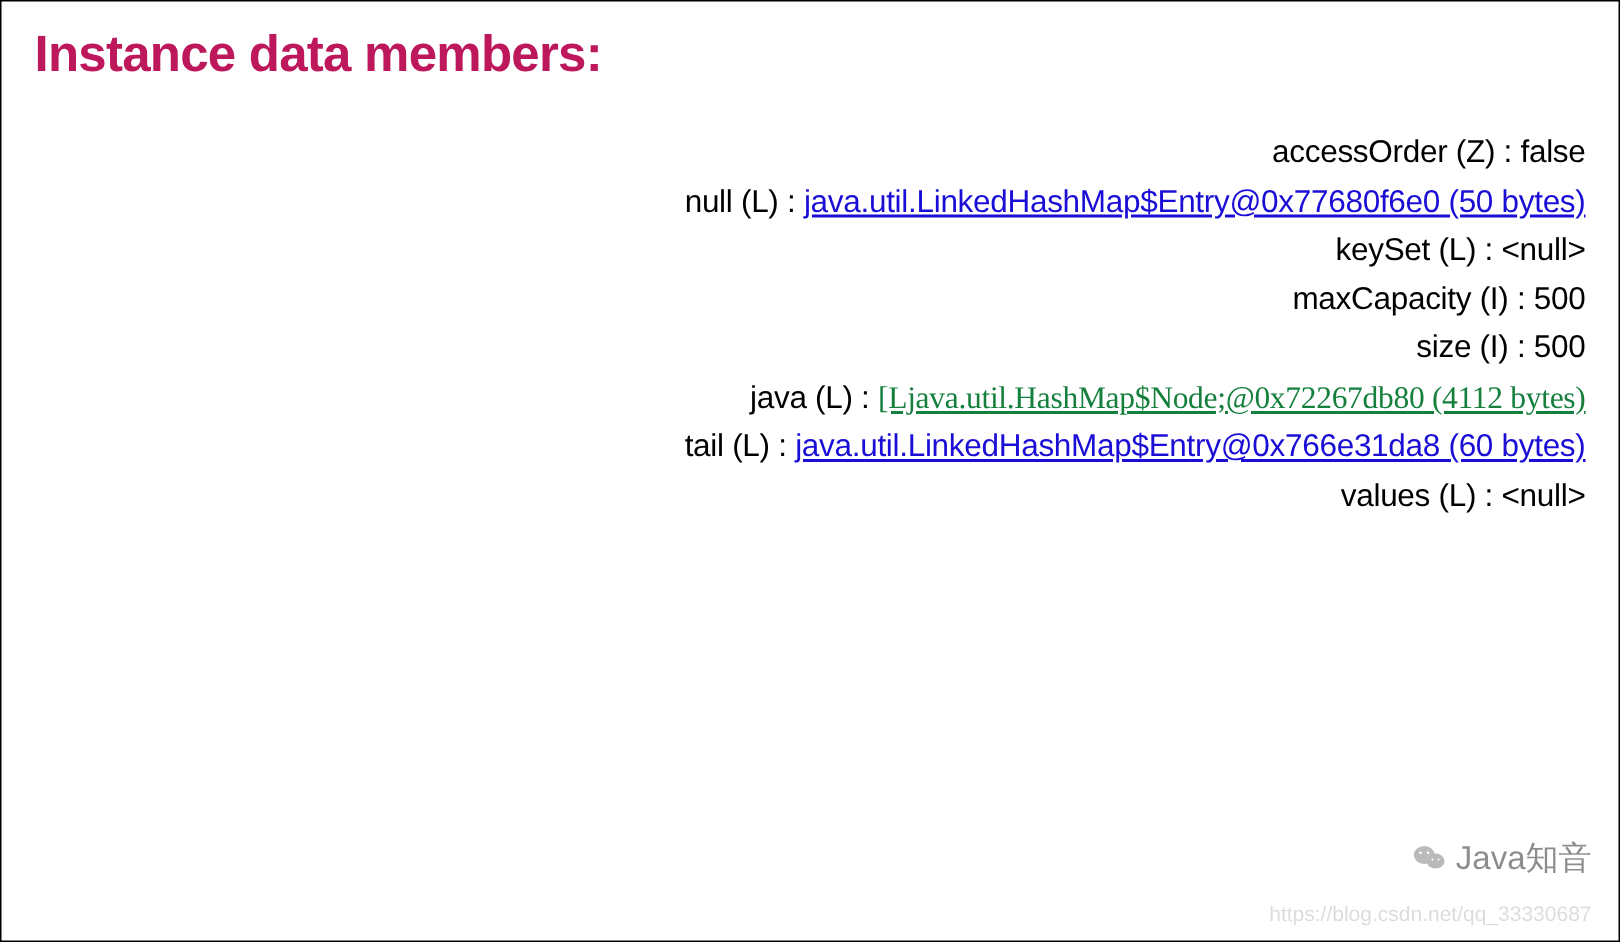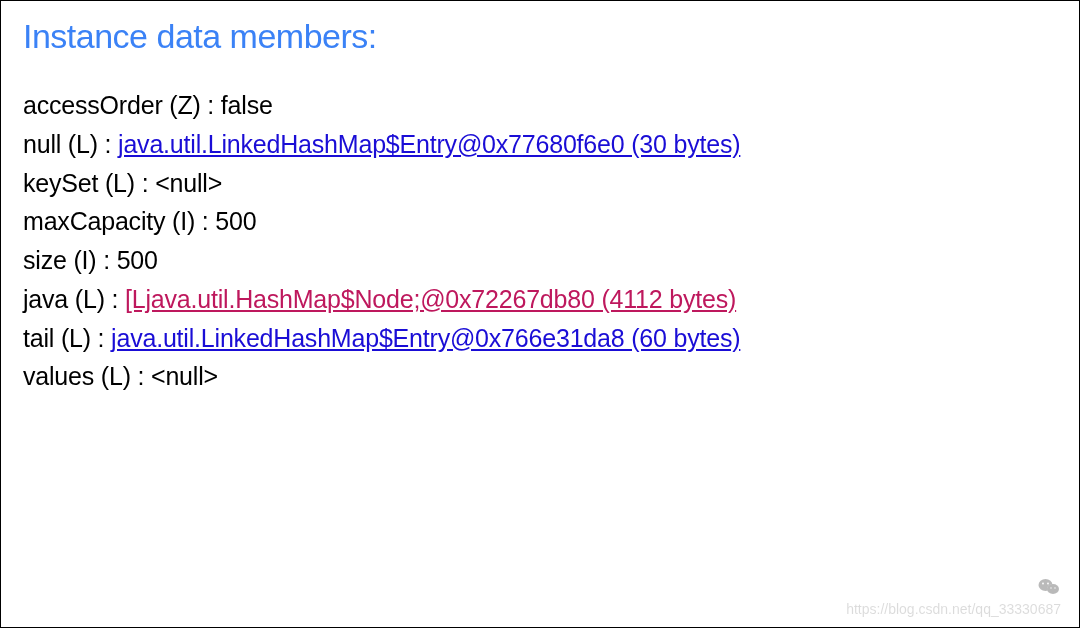--- a/index.html
+++ b/index.html
@@ -11,38 +11,40 @@
       font-family: Helvetica, Arial, sans-serif;
       background: #fff;
       width: 1080px;
       height: 628px;
       position: relative;
       border: 1px solid #000;
       padding: 16px 22px;
     }
     h2.heading {
       font-size: 34px;
-      font-weight: 400;
-      color: #3b82f6;
+      font-weight: 700;
+      color: #be185d;
       margin-bottom: 30px;
       letter-spacing: -0.5px;
     }
     .row {
-      font-size: 25px;
+      font-size: 21px;
       color: #000;
       line-height: 1.55;
       letter-spacing: -0.2px;
+      text-align: right;
     }
     .link {
       color: #1a0dd6;
       text-decoration: underline;
       cursor: pointer;
     }
     .link.visited {
-      color: #be185d;
+      color: #15803d;
+      font-family: Liberation Serif, serif;
     }
     .watermark-group {
       position: absolute;
       right: 18px;
       bottom: 10px;
       text-align: right;
     }
     .wm-top {
       display: flex;
       align-items: center;
@@ -59,31 +61,31 @@
       justify-content: center;
       opacity: 0.6;
     }
     .wm-icon svg {
       width: 24px;
       height: 24px;
     }
     .wm-bottom {
       color: rgba(0,0,0,0.14);
       font-size: 14px;
-      margin-top: 2px;
+      margin-top: 14px;
     }
   </style>
 </head>
 <body>
 
 <h2 class="heading">Instance data members:</h2>
 
 <div id="members-container">
     <div class="row"><span>accessOrder (Z) : </span><span>false</span></div>
-    <div class="row"><span>null (L) : </span><span class="link">java.util.LinkedHashMap$Entry@0x77680f6e0 (30 bytes)</span></div>
+    <div class="row"><span>null (L) : </span><span class="link">java.util.LinkedHashMap$Entry@0x77680f6e0 (50 bytes)</span></div>
     <div class="row"><span>keySet (L) : </span><span>&lt;null&gt;</span></div>
     <div class="row"><span>maxCapacity (I) : </span><span>500</span></div>
     <div class="row"><span>size (I) : </span><span>500</span></div>
     <div class="row"><span>java (L) : </span><span class="link visited">[Ljava.util.HashMap$Node;@0x72267db80 (4112 bytes)</span></div>
     <div class="row"><span>tail (L) : </span><span class="link">java.util.LinkedHashMap$Entry@0x766e31da8 (60 bytes)</span></div>
     <div class="row"><span>values (L) : </span><span>&lt;null&gt;</span></div>
   </div>
 
 <div class="watermark-group">
   <div class="wm-top">
@@ -91,15 +93,16 @@
       <svg viewBox="0 0 24 24" fill="none">
         <ellipse cx="8.5" cy="10" rx="7" ry="6" fill="rgba(0,0,0,0.45)"></ellipse>
         <ellipse cx="16" cy="14" rx="6" ry="5" fill="#fff"></ellipse>
         <ellipse cx="16" cy="14" rx="6" ry="5" fill="rgba(0,0,0,0.45)"></ellipse>
         <circle cx="6" cy="8.5" r="0.9" fill="#fff"></circle>
         <circle cx="11" cy="8.5" r="0.9" fill="#fff"></circle>
         <circle cx="14" cy="13" r="0.7" fill="#fff"></circle>
         <circle cx="18" cy="13" r="0.7" fill="#fff"></circle>
       </svg>
     </span>
+    <span>Java知音</span>
   </div>
   <div class="wm-bottom">https://blog.csdn.net/qq_33330687</div>
 </div>
 
 </body></html>

